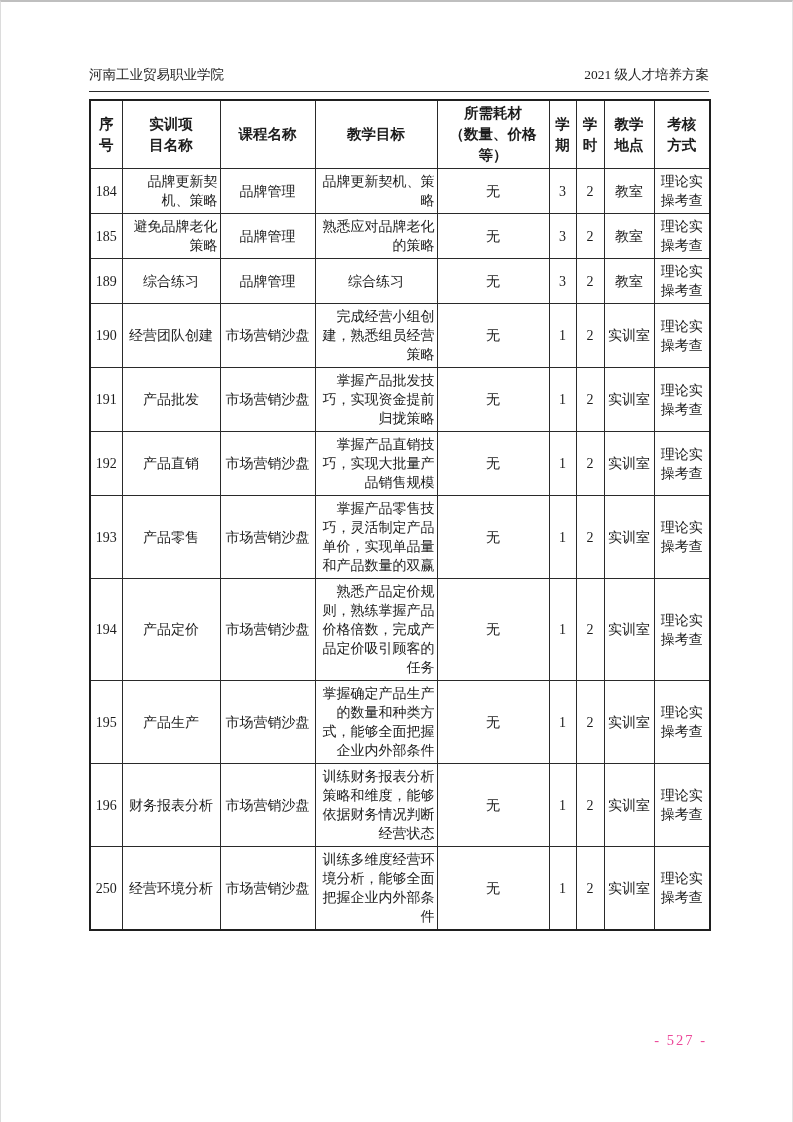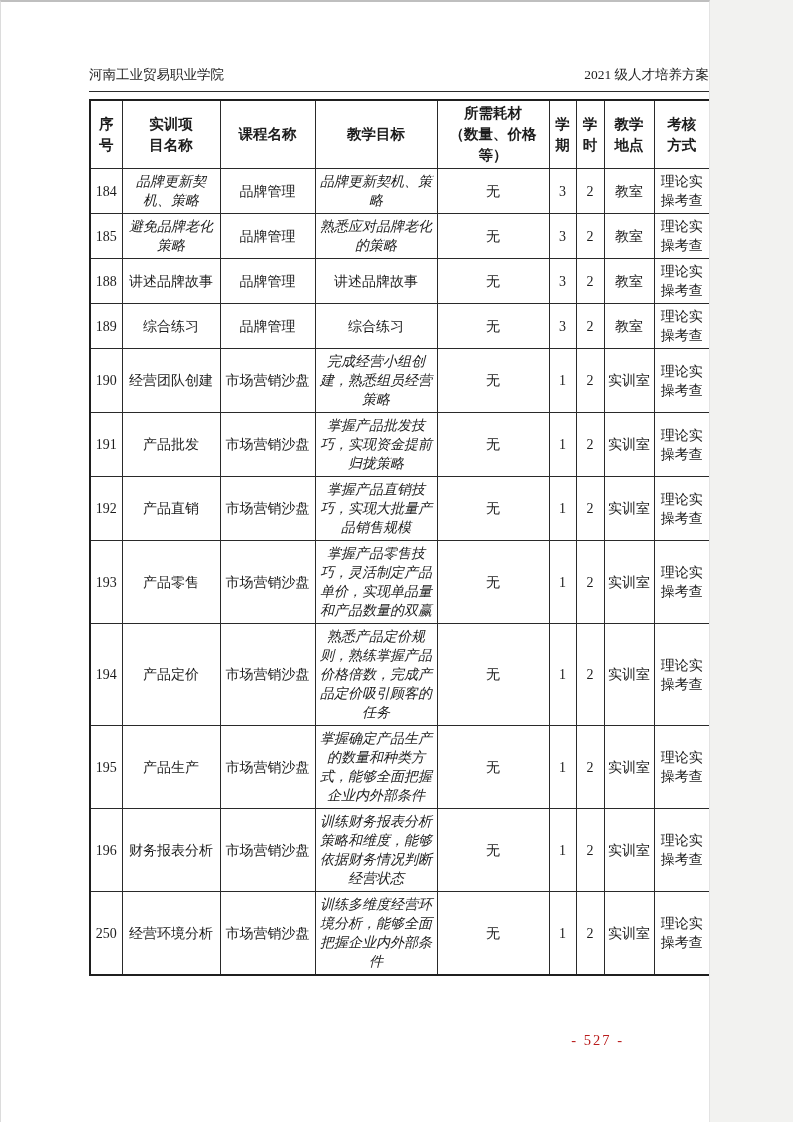--- a/index.html
+++ b/index.html
@@ -3,21 +3,21 @@
 <meta charset="utf-8">
 <style>
   html,body{margin:0;padding:0;}
   body{
     width:793px;height:1122px;
     background:#f2f2f0;
     font-family:"Liberation Serif","DejaVu Serif",serif;
   }
   .page{
     position:relative;
-    width:710px;height:1122px;
+    width:793px;height:1122px;
     background:#ffffff;
     color:#1c1c1c;
     border-top:2px solid #bfbfbf;
     border-left:1px solid #dcdcdc;
     border-right:1px solid #e3e3e3;
     box-sizing:border-box;
     overflow:hidden;
   }
   .doc-header{
     position:absolute;
@@ -44,37 +44,37 @@
     overflow:hidden;
   }
   .doc-table th{
     font-weight:bold;
     white-space:pre-line;
     font-size:14.5px;
     line-height:21px;
     height:50px;
     padding:2px 1px;
   }
-  .doc-table td.left{text-align:center;font-style:italic;}
+  .doc-table td.left{text-align:right;}
   .doc-table tbody tr{height:40px;}
   col.c-no{width:32px;}
   col.c-project{width:98px;}
   col.c-course{width:95px;}
   col.c-objective{width:122px;}
   col.c-materials{width:112px;}
   col.c-semester{width:27px;}
   col.c-hours{width:28px;}
   col.c-location{width:50px;}
   col.c-assessment{width:56px;}
   .doc-footer{
     position:absolute;
     top:1030px; right:85px;
     font-size:14.5px;
     letter-spacing:2px;
-    color:#b91c1c;
+    color:#ec4899;
   }
 </style>
 </head>
 <body>
 
 <div class="page">
 
   <div class="doc-header">
     <span>河南工业贸易职业学院</span>
     <span>2021 级人才培养方案</span>
@@ -129,31 +129,20 @@
     <td class="left">避免品牌老化策略</td>
     <td>品牌管理</td>
     <td class="left">熟悉应对品牌老化的策略</td>
     <td>无</td>
     <td>3</td>
     <td>2</td>
     <td>教室</td>
     <td>理论实操考查</td>
   </tr>
         <tr>
-    <td>188</td>
-    <td>讲述品牌故事</td>
-    <td>品牌管理</td>
-    <td>讲述品牌故事</td>
-    <td>无</td>
-    <td>3</td>
-    <td>2</td>
-    <td>教室</td>
-    <td>理论实操考查</td>
-  </tr>
-        <tr>
     <td>189</td>
     <td>综合练习</td>
     <td>品牌管理</td>
     <td>综合练习</td>
     <td>无</td>
     <td>3</td>
     <td>2</td>
     <td>教室</td>
     <td>理论实操考查</td>
   </tr>

